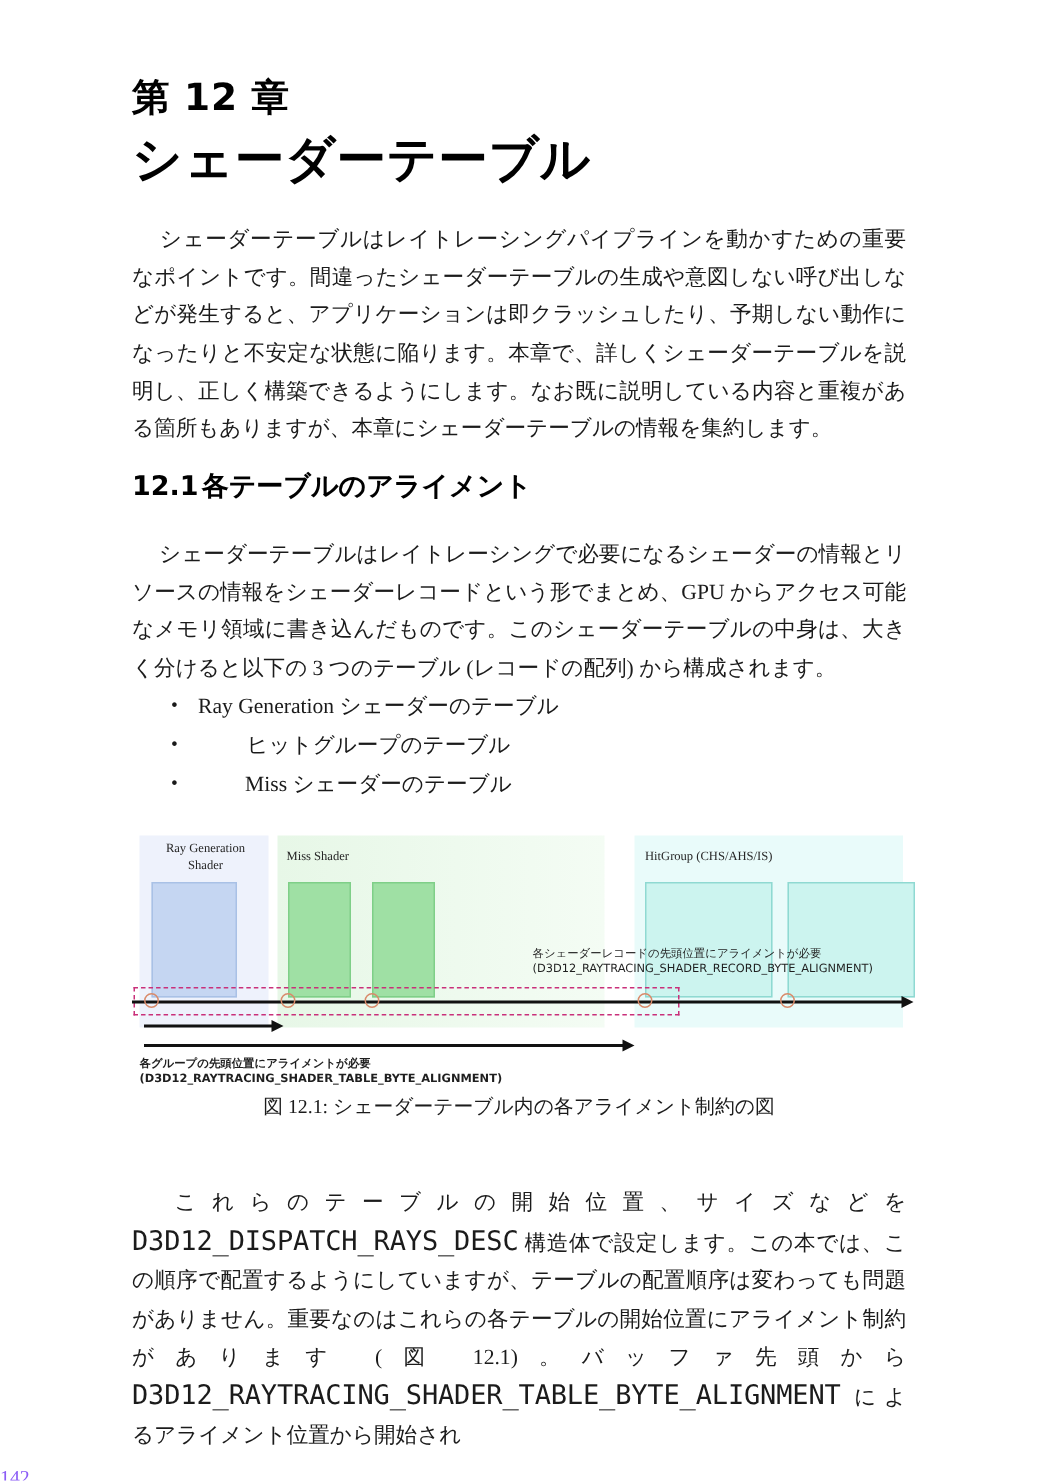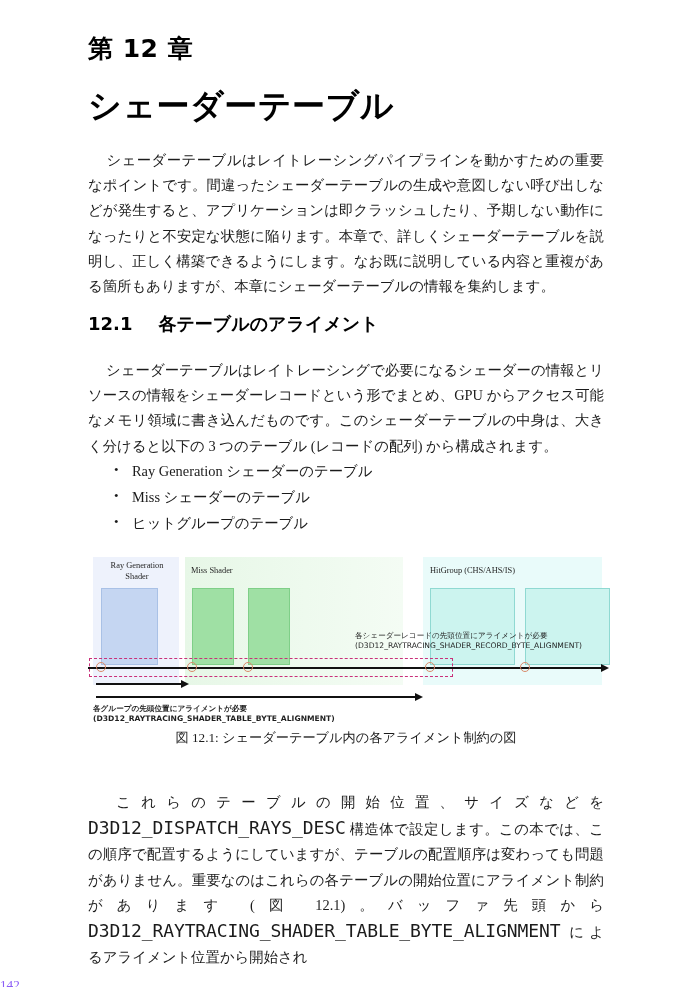--- a/index.html
+++ b/index.html
@@ -20,21 +20,21 @@
     position: absolute;
     inset: 0;
     width: 692px;
     height: 987px;
   }
 
   
   .chapter-num {
     position: absolute;
     left: 88px;
-    top: 32px;
+    top: 48px;
     font-family: "DejaVu Sans", "Liberation Sans", sans-serif;
     font-weight: bold;
     font-size: 25px;
     letter-spacing: 0.5px;
     color: #000;
   }
   .chapter-title {
     position: absolute;
     left: 88px;
     top: 84px;
@@ -71,30 +71,31 @@
   
   .section-head {
     position: absolute;
     left: 88px;
     top: 312px;
     font-family: "DejaVu Sans", "Liberation Sans", sans-serif;
     font-weight: bold;
     font-size: 18px;
     color: #000;
   }
-  .section-head .sec-no { margin-right: 26px; text-align: right; }
+  .section-head .sec-no { margin-right: 2px; text-align: right; }
 
   
   .bullets {
     position: absolute;
     left: 112px;
     top: 458px;
     margin: 0;
     padding: 0;
     list-style: none;
+    text-align: center;
   }
   .bullets li {
     font-size: 14.4px;
     line-height: 26px;
     position: relative;
     padding-left: 20px;
     white-space: nowrap;
   }
   .bullets li::before {
     content: "\2022";
@@ -254,22 +255,22 @@
   <div class="chapter-title">シェーダーテーブル</div>
 
   <div class="para" id="para-intro"><span class="ind"></span><span>シェーダーテーブルはレイトレーシングパイプラインを動かすための重要なポイントです。間違ったシェーダーテーブルの生成や意図しない呼び出しなどが発生すると、アプリケーションは即クラッシュしたり、予期しない動作になったりと不安定な状態に陥ります。本章で、詳しくシェーダーテーブルを説明し、正しく構築できるようにします。なお既に説明している内容と重複がある箇所もありますが、本章にシェーダーテーブルの情報を集約します。</span></div>
 
   <div class="section-head"><span class="sec-no">12.1</span><span>各テーブルのアライメント</span></div>
 
   <div class="para" id="para-align"><span class="ind"></span><span>シェーダーテーブルはレイトレーシングで必要になるシェーダーの情報とリソースの情報をシェーダーレコードという形でまとめ、GPU からアクセス可能なメモリ領域に書き込んだものです。このシェーダーテーブルの中身は、大きく分けると以下の 3 つのテーブル (レコードの配列) から構成されます。</span></div>
 
   <ul class="bullets">
     <li>Ray Generation シェーダーのテーブル</li>
+    <li>ヒットグループのテーブル</li>
     <li>Miss シェーダーのテーブル</li>
-    <li>ヒットグループのテーブル</li>
   </ul>
 
   <div class="figure">
 
     <div class="fig-band band-rgs"></div>
     <div class="fig-band band-miss"></div>
     <div class="fig-band band-hit"></div>
 
     <div class="fig-label lbl-rgs">Ray Generation Shader</div>
     <div class="fig-label lbl-miss">Miss Shader</div>

